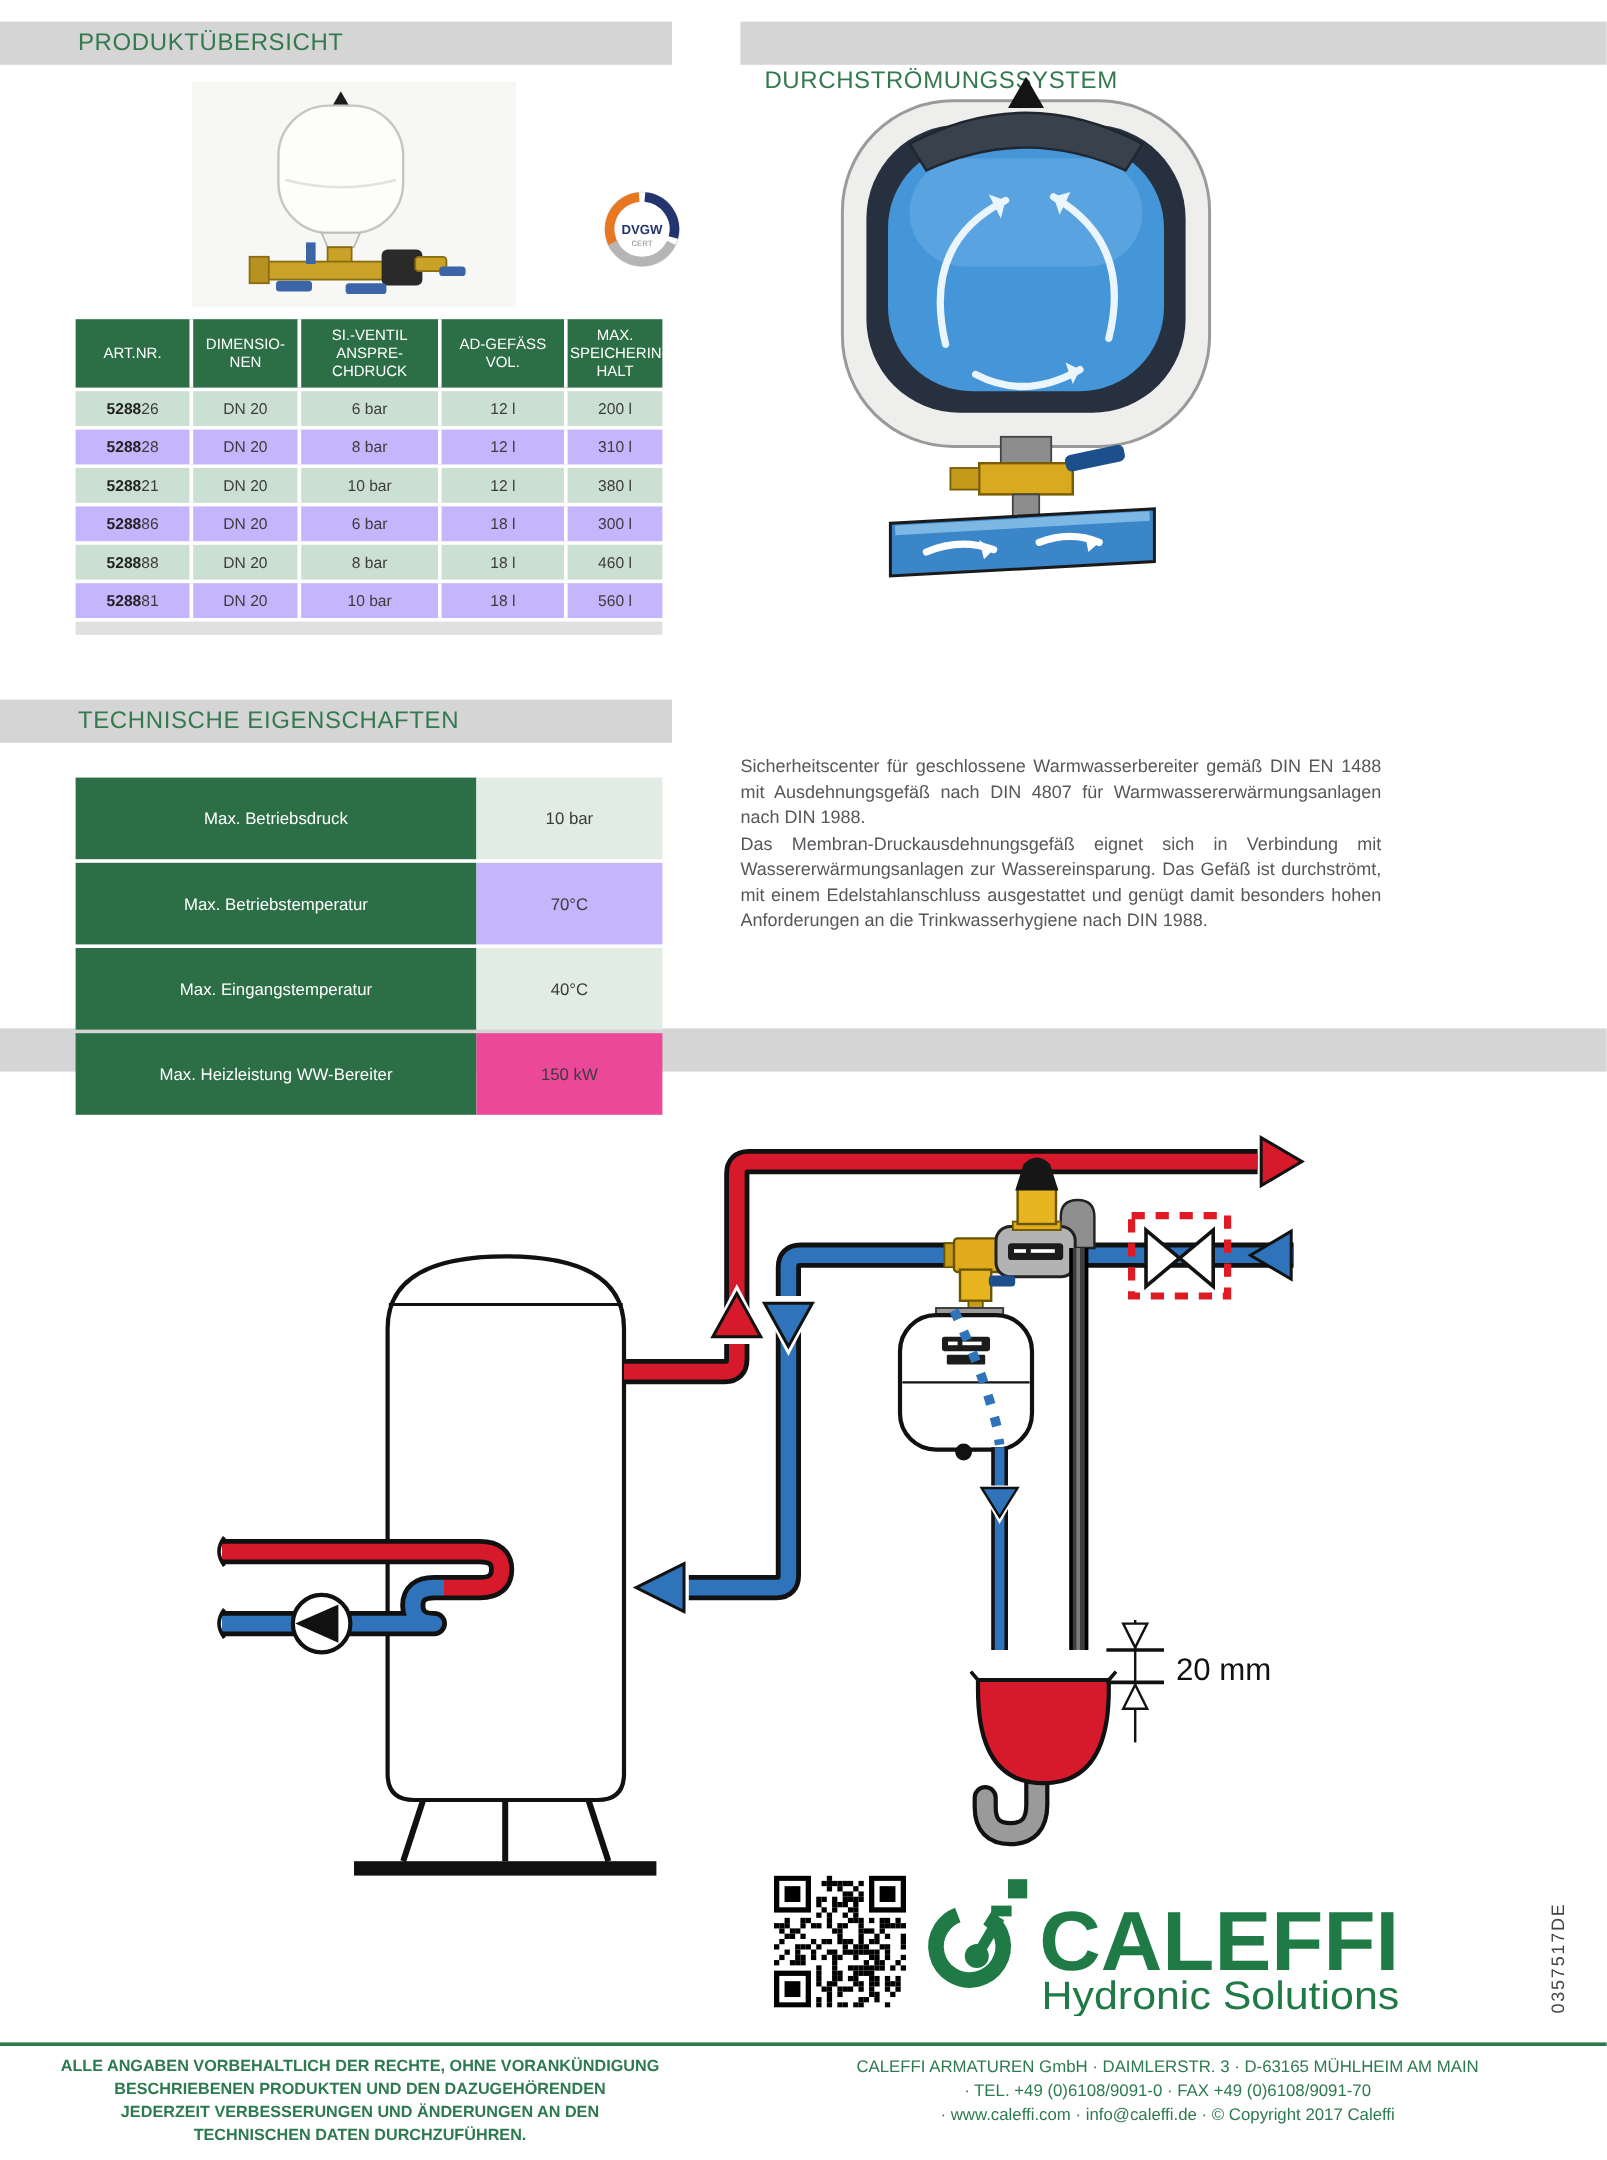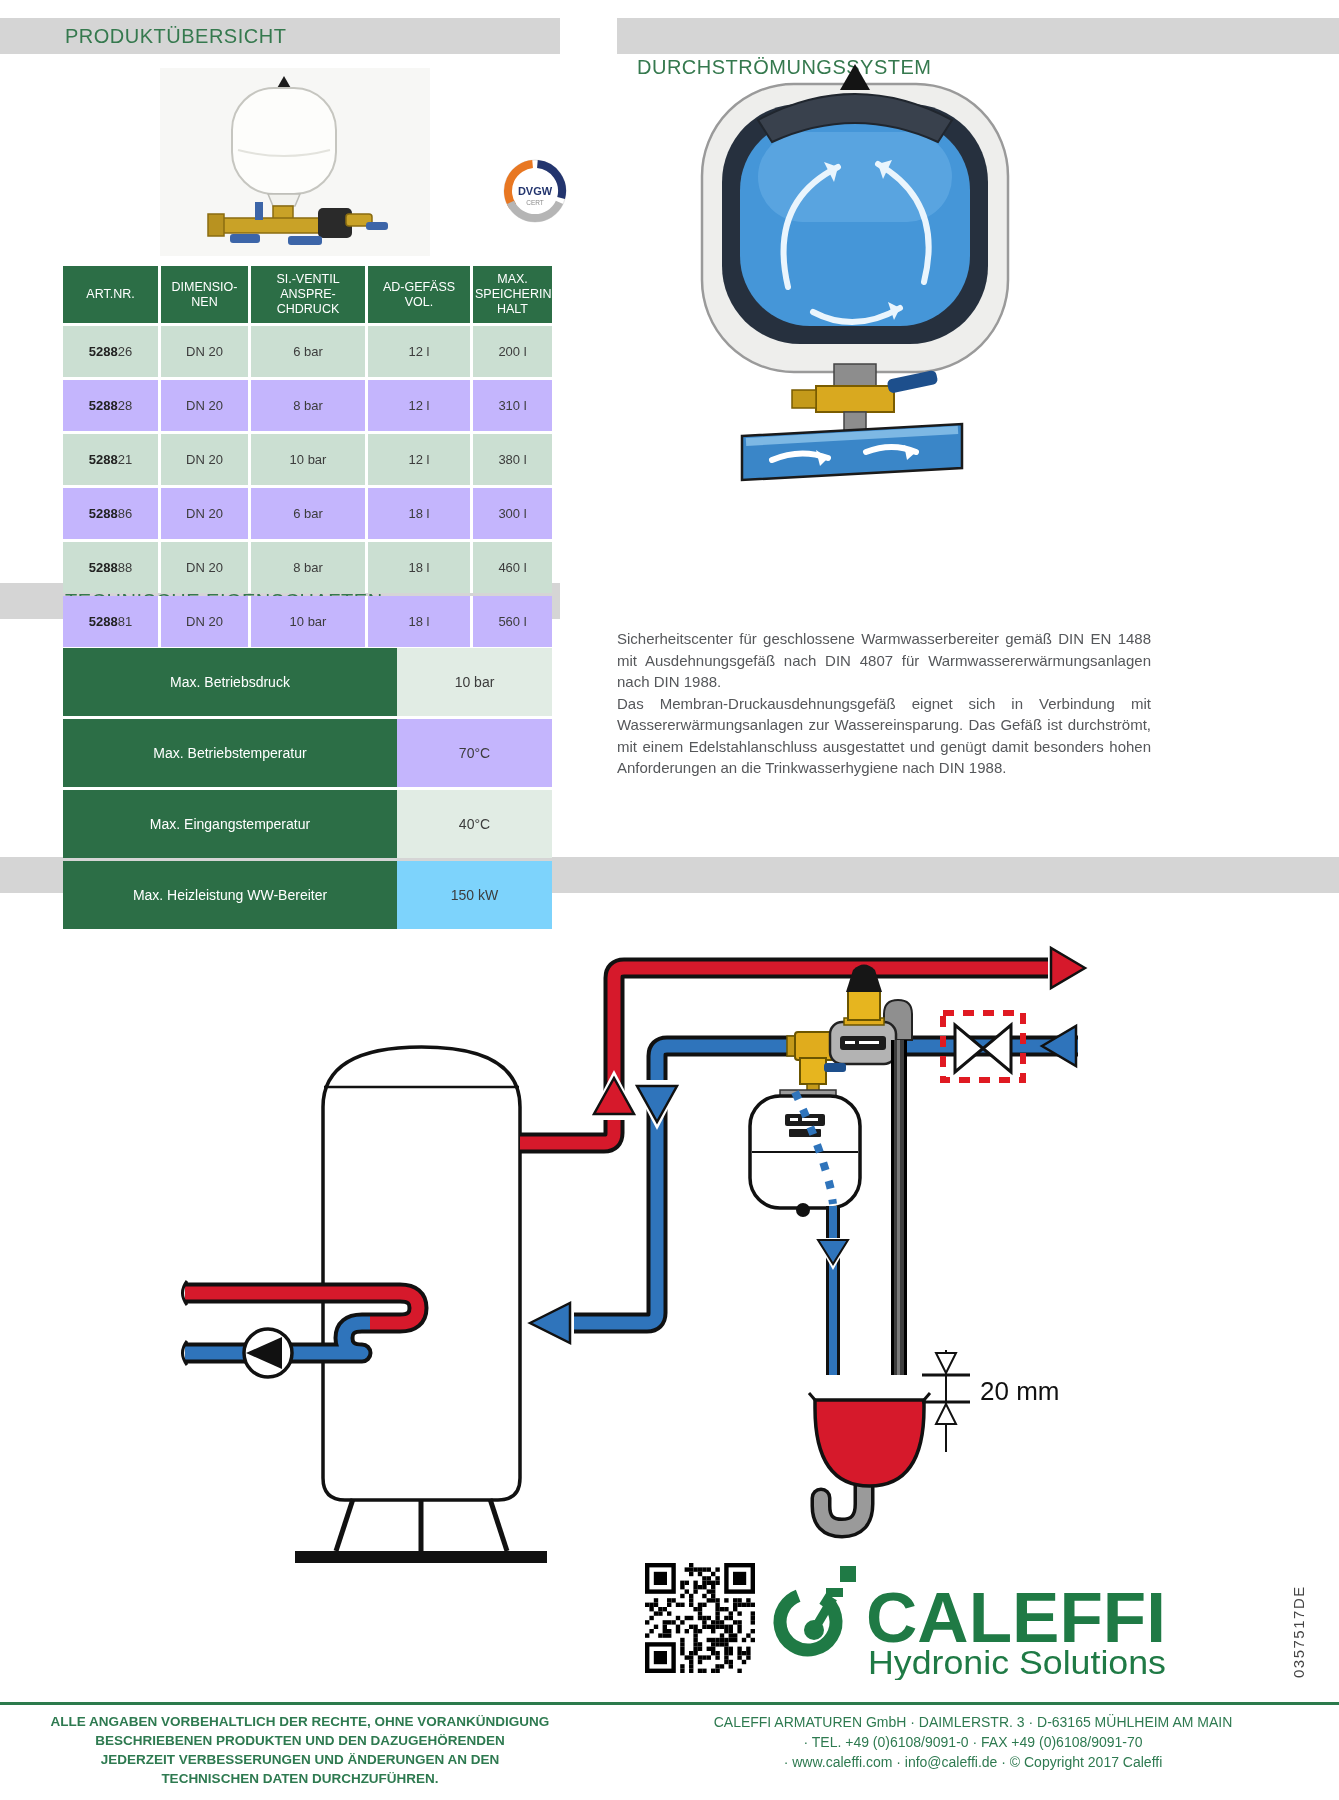--- a/index.html
+++ b/index.html
@@ -4,33 +4,33 @@
 <style>
   html,body{margin:0;padding:0;background:#fff;}
   body{font-family:"Liberation Sans",sans-serif;width:1339px;height:1800px;position:relative;overflow:hidden;}
   .abs{position:absolute;}
   
   .secbar{background:#d5d5d5;height:36px;line-height:36px;font-size:20px;color:#35794e;letter-spacing:.5px;}
   .secbar .t{margin-left:65px;}
   
   table.pt{border-collapse:separate;border-spacing:0 3px;width:489px;table-layout:fixed;}
   table.pt th{background:#2c6e46;color:#fff;font-weight:400;font-size:12.5px;line-height:15px;text-align:center;vertical-align:middle;padding:6px 2px;white-space:pre-line;}
-  table.pt td{font-size:13px;color:#3c3c3c;text-align:center;padding:18px 2px;margin-left:46px;}
+  table.pt td{font-size:13px;color:#3c3c3c;text-align:center;padding:7px 2px;margin-left:46px;}
   table.pt th + th, table.pt td + td{border-left:3px solid #fff;}
   table.pt tr.dark td{background:#cbdfd2;}
   table.pt tr.light td{background:#c4b5fd;}
   table.pt td.art b{color:#222;}
   
   table.tt{border-collapse:separate;border-spacing:0 3px;width:489px;table-layout:fixed;}
   table.tt td{font-size:14px;text-align:center;padding:26px 4px;}
   table.tt td.lbl{background:#2c6e46;color:#fff;width:326px;}
   table.tt tr:nth-child(1) td.val{background:#e1ece4;}
   table.tt tr:nth-child(2) td.val{background:#c4b5fd;}
   table.tt tr:nth-child(3) td.val{background:#e1ece4;}
-  table.tt tr:nth-child(4) td.val{background:#7dd3fc;}
+  table.tt tr:nth-child(4) td.val{background:#ec4899;}
   table.tt td.val{color:#3c3c3c;}
   .tablefoot{background:#e0e0e0;height:11px;}
   
   .para{font-size:15px;line-height:21.5px;color:#55575a;text-align:justify;}
   .para p{margin:0;}
   
   .rule{background:#2c7a4c;height:3px;}
   .foot{color:#2e7a50;font-size:13.5px;line-height:19px;text-align:center;font-weight:700;}
   .footr{color:#2e7a50;font-size:14px;line-height:20px;text-align:center;font-weight:400;}
   .vertcode{writing-mode:vertical-rl;transform:rotate(180deg);font-size:15px;letter-spacing:1.5px;color:#444;}

